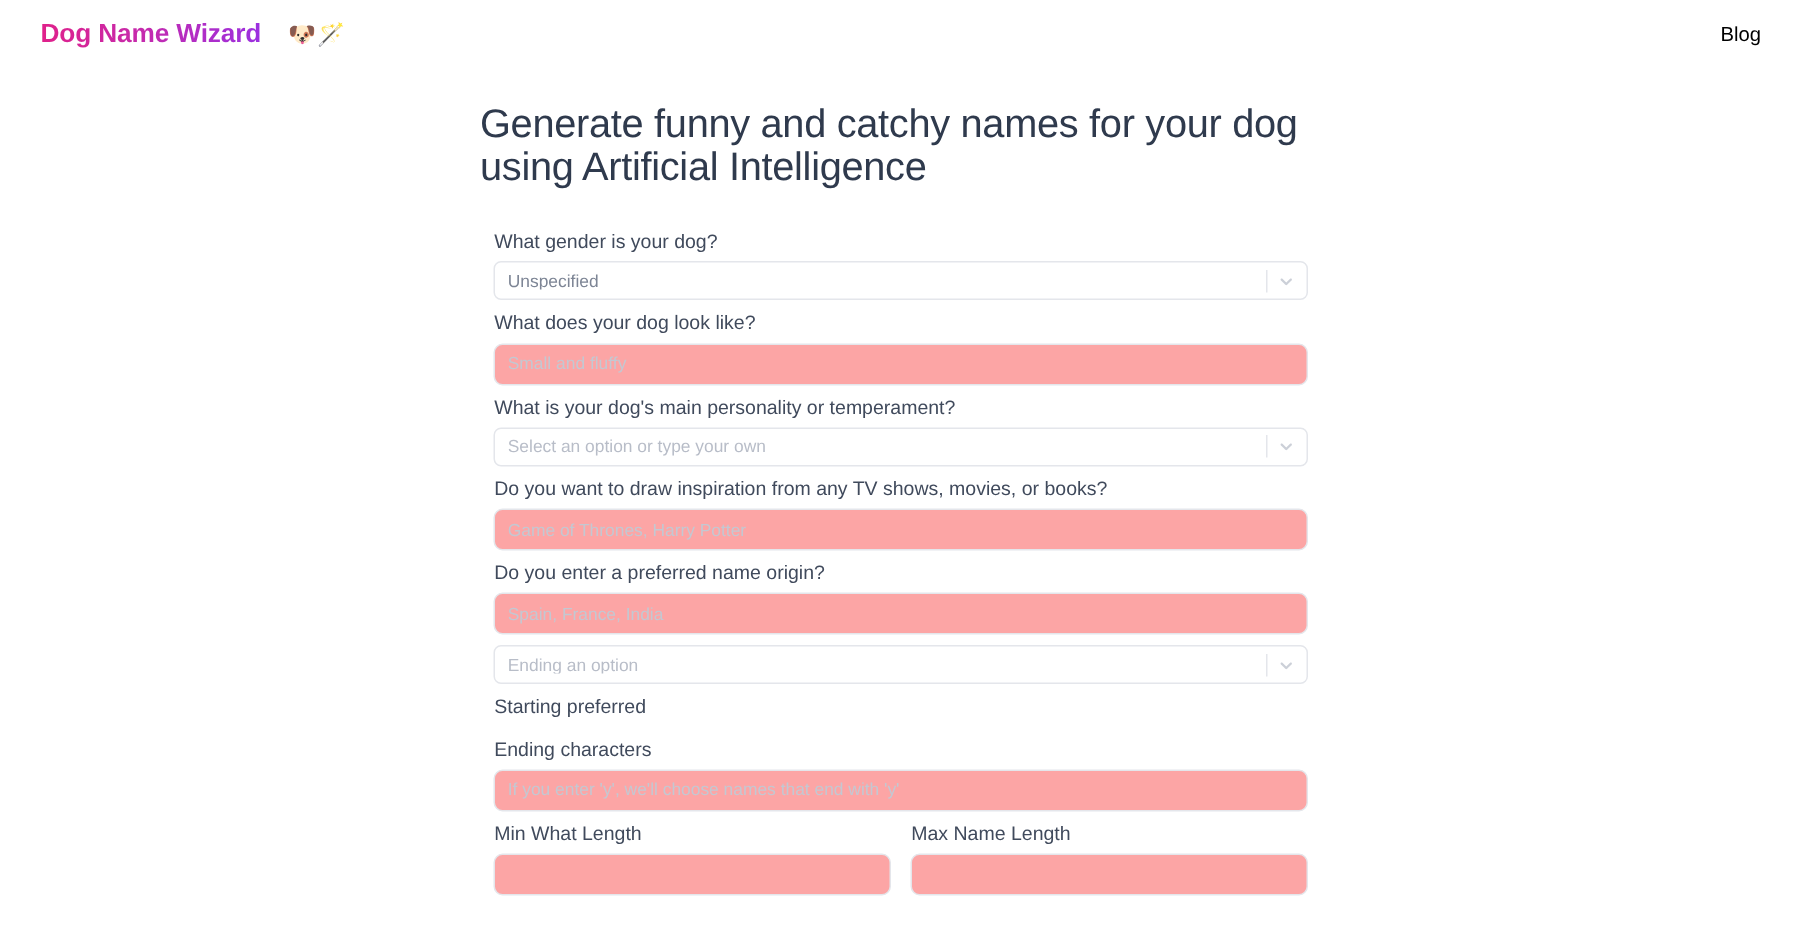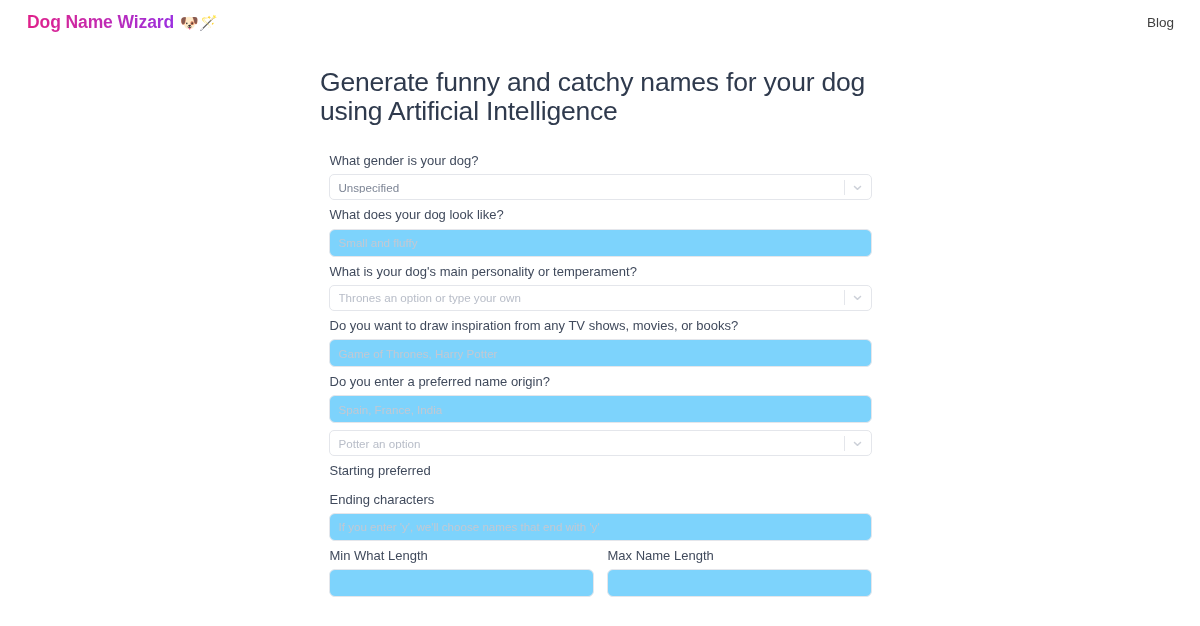--- a/index.html
+++ b/index.html
@@ -21,21 +21,21 @@
     height: 44px;
     display: flex;
     align-items: center;
     justify-content: space-between;
     padding: 0 26px 0 27px;
     background: #ffffff;
   }
   .brand {
     display: flex;
     align-items: baseline;
-    gap: 6px;
+    gap: 18px;
     text-decoration: none;
     font-size: 17.5px;
     font-weight: 600;
     letter-spacing: -0.1px;
     white-space: nowrap;
   }
   .brand-text {
     background-image: linear-gradient(90deg, #e0218a 0%, #c62aac 45%, #9b30e0 100%);
     -webkit-background-clip: text;
     background-clip: text;
@@ -49,21 +49,21 @@
     -webkit-text-fill-color: initial;
     color: initial;
   }
   .nav-links {
     display: flex;
     align-items: center;
     gap: 22px;
   }
   .nav-link {
     font-size: 13.5px;
-    color: #404040;
+    color: #000000;
     text-decoration: none;
     font-weight: 400;
   }
 
   
   .page {
     width: 100%;
     display: flex;
     flex-direction: column;
     align-items: center;
@@ -97,21 +97,21 @@
     line-height: 1.25;
     font-weight: 400;
   }
 
   
   .text-input {
     width: 100%;
     height: 28px;
     border: 1px solid #e4e6eb;
     border-radius: 6px;
-    background: #7dd3fc;
+    background: #fca5a5;
     padding: 0 9px;
     font-size: 11.6px;
     font-family: "Liberation Sans", sans-serif;
     color: #3a4358;
     outline: none;
   }
   .text-input::placeholder { color: #c3c8d2; }
 
   
   .select-control {
@@ -202,21 +202,21 @@
     </div>
 
     <div class="field">
       <label class="field-label">What does your dog look like?</label>
       <input class="text-input" type="text" placeholder="Small and fluffy" style="">
     </div>
 
     <div class="field">
       <label class="field-label">What is your dog's main personality or temperament?</label>
       <div class="select-control">
-        <span class="select-value is-placeholder">Thrones an option or type your own</span>
+        <span class="select-value is-placeholder">Select an option or type your own</span>
         <div class="select-indicators">
           <span class="select-separator"></span>
           <span class="select-arrow">
             <svg width="13" height="13" viewBox="0 0 20 20" aria-hidden="true" focusable="false">
               <path fill="#ccd0d8" d="M4.516 7.548c0.436-0.446 1.043-0.481 1.576 0l3.908 3.747 3.908-3.747c0.533-0.481 1.141-0.446 1.574 0 0.436 0.445 0.408 1.197 0 1.615-0.406 0.418-4.695 4.502-4.695 4.502-0.217 0.223-0.502 0.335-0.787 0.335s-0.57-0.112-0.789-0.335c0 0-4.287-4.084-4.695-4.502s-0.436-1.17 0-1.615z"></path>
             </svg>
           </span>
         </div>
       </div>
     </div>
@@ -226,21 +226,21 @@
       <input class="text-input" type="text" placeholder="Game of Thrones, Harry Potter" style="">
     </div>
 
     <div class="field">
       <label class="field-label">Do you enter a preferred name origin?</label>
       <input class="text-input" type="text" placeholder="Spain, France, India" style="">
     </div>
 
     <div class="field">
       <div class="select-control">
-        <span class="select-value is-placeholder">Potter an option</span>
+        <span class="select-value is-placeholder">Ending an option</span>
         <div class="select-indicators">
           <span class="select-separator"></span>
           <span class="select-arrow">
             <svg width="13" height="13" viewBox="0 0 20 20" aria-hidden="true" focusable="false">
               <path fill="#ccd0d8" d="M4.516 7.548c0.436-0.446 1.043-0.481 1.576 0l3.908 3.747 3.908-3.747c0.533-0.481 1.141-0.446 1.574 0 0.436 0.445 0.408 1.197 0 1.615-0.406 0.418-4.695 4.502-4.695 4.502-0.217 0.223-0.502 0.335-0.787 0.335s-0.57-0.112-0.789-0.335c0 0-4.287-4.084-4.695-4.502s-0.436-1.17 0-1.615z"></path>
             </svg>
           </span>
         </div>
       </div>
     </div>

